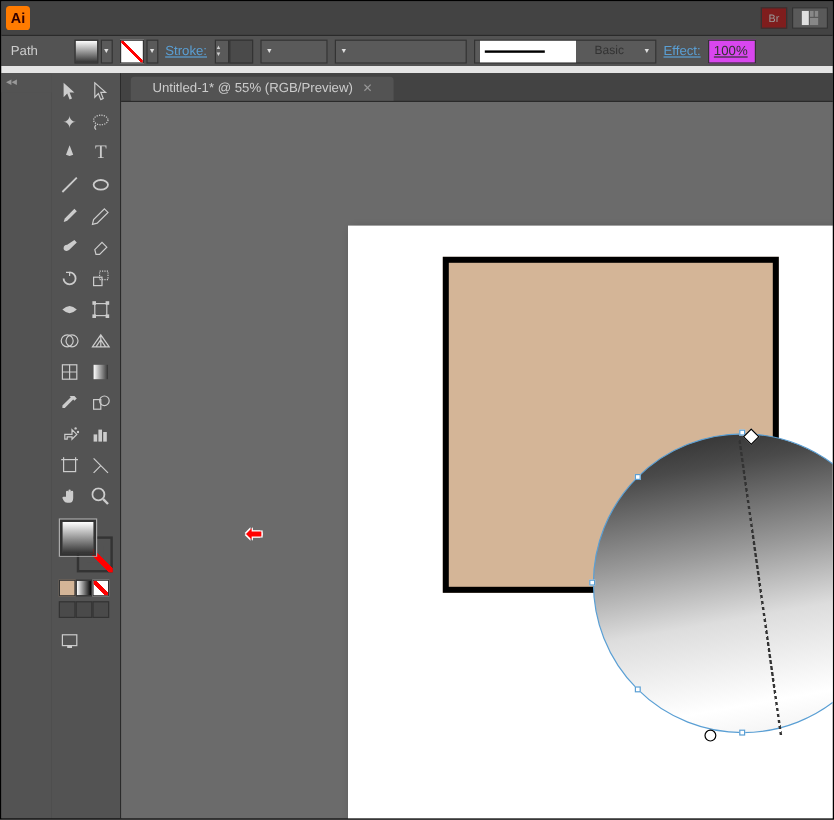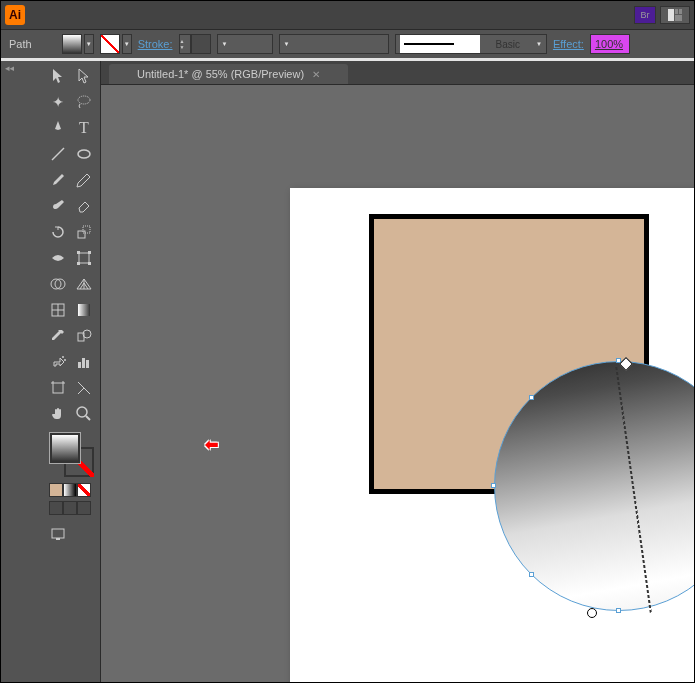--- a/index.html
+++ b/index.html
@@ -2,23 +2,23 @@
 <html><head>
 <meta charset="utf-8">
 <style>
 * { margin: 0; padding: 0; box-sizing: border-box; }
 body { width: 695px; height: 683px; background: #434343; font-family: Tahoma, Verdana, sans-serif; font-size: 11px; color: #e0e0e0; overflow: hidden; border: 1px solid #000; }
 .title-bar { height: 28px; background: #434343; display: flex; align-items: center; padding: 0 4px; }
 .app-icon { width: 20px; height: 20px; background: #ff7b00; border-radius: 3px; display: flex; align-items: center; justify-content: center; font-weight: bold; color: #330000; font-size: 12px; margin-right: 0; }
 .menu-bar { display: flex; gap: 2px; }
 .menu-item { padding: 4px 8px; color: #e0e0e0; cursor: pointer; }
 .right-tools { margin-left: auto; display: flex; gap: 4px; }
-.br-btn { width: 22px; height: 18px; background: #4c1d95; border: 1px solid #333; display: flex; align-items: center; justify-content: center; font-size: 9px; color: #999; }
+.br-btn { width: 22px; height: 18px; background: #7f1d1d; border: 1px solid #333; display: flex; align-items: center; justify-content: center; font-size: 9px; color: #999; }
 .layout-btn { width: 30px; height: 18px; background: #5a5a5a; border: 1px solid #333; display: flex; align-items: center; justify-content: center; }
-.control-bar { height: 32px; background: #535353; border-top: 1px solid #2a2a2a; border-bottom: 3px solid #e5e5e5; display: flex; align-items: center; padding: 0 8px; gap: 6px; }
+.control-bar { height: 32px; background: #535353; border-top: 1px solid #2a2a2a; border-bottom: 6px solid #e5e5e5; display: flex; align-items: center; padding: 0 8px; gap: 6px; }
 .ctrl-label { color: #ccc; font-size: 11px; }
 .swatch-pair { display: flex; gap: 2px; }
 .swatch { width: 20px; height: 20px; border: 1px solid #333; position: relative; }
 .swatch-none::after { content: ''; position: absolute; left: 0; top: 0; width: 100%; height: 100%; background: linear-gradient(to top right, transparent 45%, red 45%, red 55%, transparent 55%); }
 .swatch-arrow { width: 10px; height: 20px; background: #5a5a5a; border: 1px solid #333; display: flex; align-items: center; justify-content: center; font-size: 6px; }
 .stroke-label { color: #5a9fd4; text-decoration: underline; font-size: 11px; }
 .stepper { display: flex; }
 .stepper-num { width: 20px; height: 20px; background: #4a4a4a; border: 1px solid #333; }
 .stepper-arrows { width: 12px; height: 20px; background: #5a5a5a; border: 1px solid #333; display: flex; flex-direction: column; justify-content: center; font-size: 5px; color: #ccc; }
 .dropdown { height: 20px; background: #5a5a5a; border: 1px solid #333; display: flex; align-items: center; padding: 0 4px; gap: 16px; }
@@ -34,21 +34,21 @@
 .tool svg { width: 16px; height: 16px; fill: #ccc; }
 .fill-stroke-area { width: 44px; height: 44px; margin: 6px auto; position: relative; }
 .fill-box { position: absolute; width: 30px; height: 30px; left: 0; top: 0; background: linear-gradient(to bottom, #fff 0%, #333 100%); border: 2px solid #333; box-shadow: 0 0 0 1px #aaa; }
 .stroke-box { position: absolute; width: 30px; height: 30px; right: 0; bottom: 0; background: #535353; border: 2px solid #333; }
 .stroke-box::after { content: ''; position: absolute; left: -2px; top: -2px; width: calc(100% + 4px); height: calc(100% + 4px); background: linear-gradient(to top right, transparent 44%, red 44%, red 56%, transparent 56%); }
 .stroke-box::before { content: ''; position: absolute; left: 6px; top: 6px; width: 14px; height: 14px; background: #535353; }
 .mini-swatches { display: flex; gap: 0; margin: 2px 4px; }
 .mini-sw { width: 14px; height: 14px; border: 1px solid #333; }
 .canvas-area { flex: 1; display: flex; flex-direction: column; background: #4d4d4d; }
 .tab-bar { height: 24px; background: #434343; border-bottom: 1px solid #2a2a2a; display: flex; align-items: flex-end; padding-left: 8px; }
-.doc-tab { background: #535353; padding: 4px 28px; color: #ccc; font-size: 11px; display: flex; align-items: center; gap: 8px; border-top-left-radius: 3px; border-top-right-radius: 3px; }
+.doc-tab { background: #535353; padding: 4px 18px; color: #ccc; font-size: 11px; display: flex; align-items: center; gap: 8px; border-top-left-radius: 3px; border-top-right-radius: 3px; }
 .tab-x { font-size: 10px; color: #999; cursor: pointer; }
 .canvas { flex: 1; background: #6b6b6b; position: relative; overflow: hidden; }
 .artboard { position: absolute; left: 189px; top: 103px; width: 600px; height: 600px; background: #fff; box-shadow: 3px 3px 8px rgba(0,0,0,0.3); }
 .rect-shape { position: absolute; left: 268px; top: 129px; width: 280px; height: 280px; background: #d4b597; border: 5px solid #000; }
 .circle-shape { position: absolute; left: 393px; top: 276px; width: 250px; height: 250px; border-radius: 50%; background: linear-gradient(170deg, #2a2a2a 0%, #4a4a4a 15%, #999 40%, #ddd 60%, #fff 85%, #eee 100%); border: 1px solid #5a9fd4; }
 .sel-handle { position: absolute; width: 5px; height: 5px; background: #fff; border: 1px solid #5a9fd4; }
 .grad-line { position: absolute; left: 514px; top: 280px; width: 2px; height: 250px; background: repeating-linear-gradient(0deg, #333 0, #333 3px, transparent 3px, transparent 5px); transform: rotate(-8deg); transform-origin: top center; }
 .grad-square-top { position: absolute; left: 520px; top: 274px; width: 10px; height: 10px; background: #fff; border: 1px solid #000; transform: rotate(45deg); }
 .grad-circle-bot { position: absolute; left: 486px; top: 523px; width: 10px; height: 10px; background: #fff; border: 1px solid #000; border-radius: 50%; }
 .annotation-arrow { position: absolute; left: 104px; top: 350px; color: red; font-size: 16px; font-weight: bold; text-shadow: 1px 1px 0 #fff, -1px -1px 0 #fff, 1px -1px 0 #fff, -1px 1px 0 #fff; }

